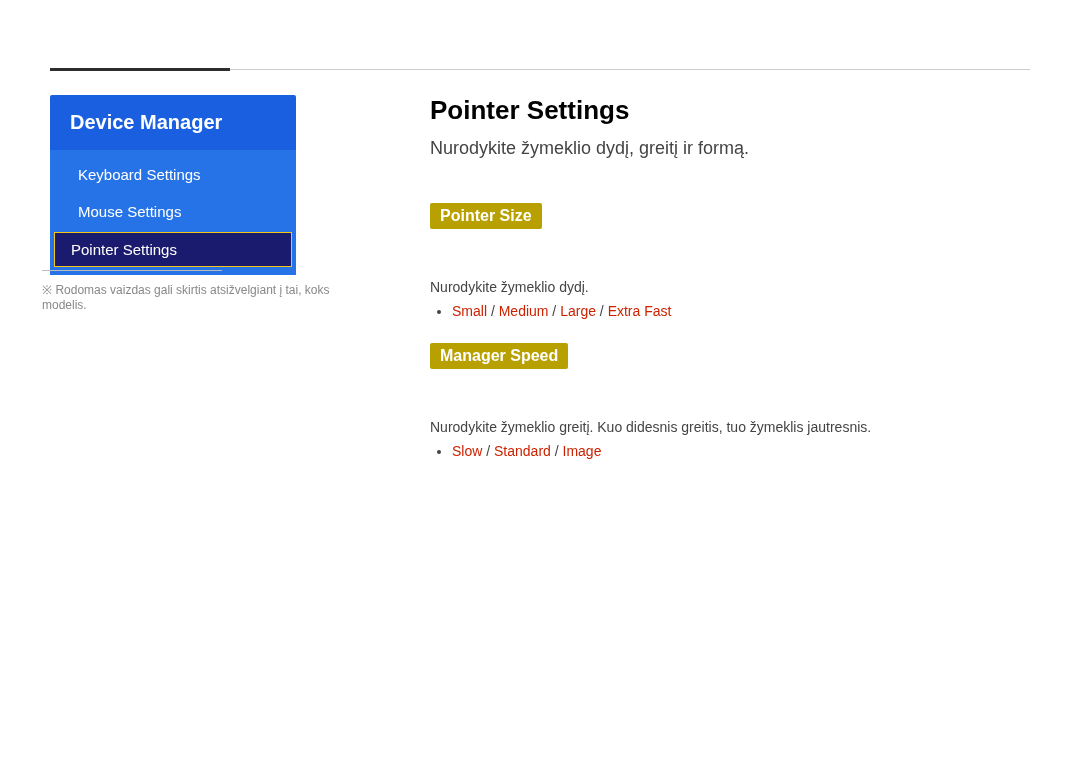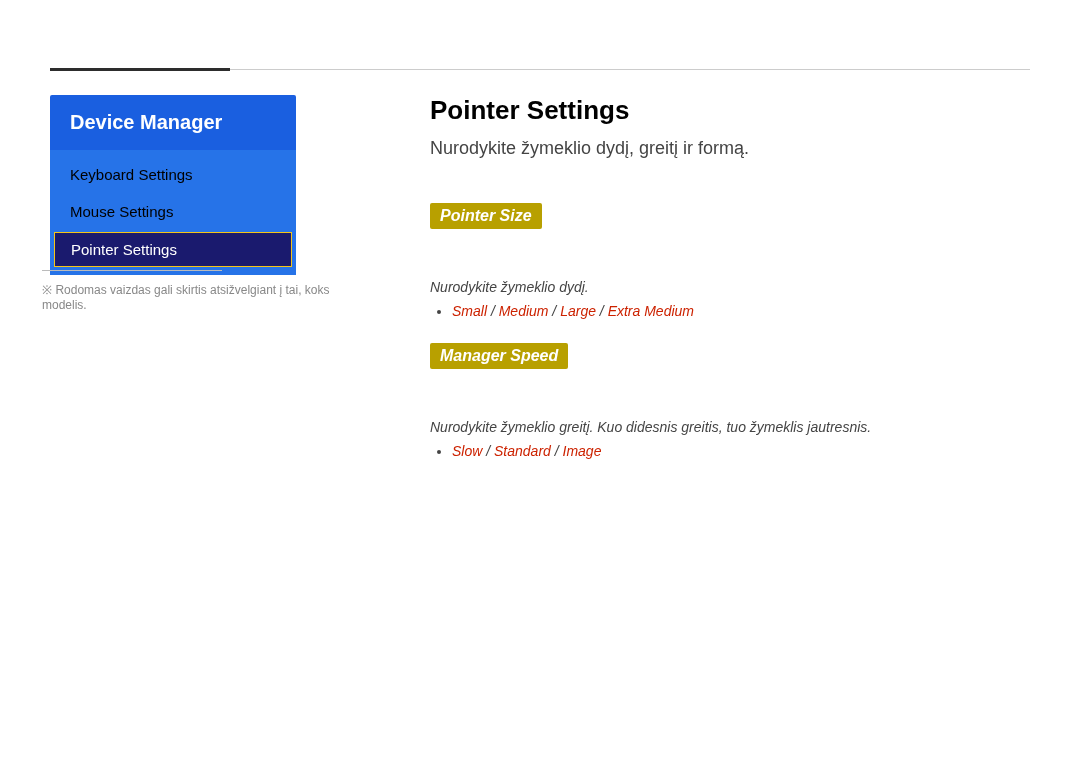--- a/index.html
+++ b/index.html
@@ -54,22 +54,22 @@
       font-weight: 600;
       border-radius: 2px 2px 0 0;
     }
 
     .sidebar-menu {
       background: #2673e8;
       padding: 6px 0;
     }
 
     .sidebar-item {
-      padding: 10px 20px;
-      color: #000000;
+      padding: 10px 28px;
+      color: #ffffff;
       font-size: 15px;
       cursor: pointer;
     }
 
     .sidebar-item.active {
       background: #1a1a6e;
       border: 1px solid #f5c518;
       margin: 2px 4px;
       padding: 8px 16px;
       color: #ffffff;
@@ -109,21 +109,20 @@
     }
 
     .page-subtitle {
       font-size: 18px;
       color: #444444;
       margin-bottom: 44px;
     }
 
     .section {
       margin-bottom: 24px;
-      font-style: italic;
     }
 
     .section-title {
       display: inline-block;
       background: #b8a000;
       color: #ffffff;
       font-size: 16px;
       font-weight: 700;
       padding: 4px 10px;
       margin-bottom: 10px;
@@ -182,21 +181,21 @@
 
 <div class="main-content">
   <h1 class="page-title">Pointer Settings</h1>
   <p class="page-subtitle">Nurodykite žymeklio dydį, greitį ir formą.</p>
 
   <div class="section">
     <div class="section-title">Pointer Size</div>
     <p class="section-desc">Nurodykite žymeklio dydį.</p>
     <ul class="section-options">
       <li>
-        <span class="opt-red">Small</span><span class="opt-separator"> / </span><span class="opt-red">Medium</span><span class="opt-separator"> / </span><span class="opt-red">Large</span><span class="opt-separator"> / </span><span class="opt-red">Extra Medium</span>
+        <span class="opt-red">Small</span><span class="opt-separator"> / </span><span class="opt-red">Medium</span><span class="opt-separator"> / </span><span class="opt-red">Large</span><span class="opt-separator"> / </span><span class="opt-red">Extra Fast</span>
       </li>
     </ul>
   </div>
 
   <div class="section">
     <div class="section-title">Manager Speed</div>
     <p class="section-desc">Nurodykite žymeklio greitį. Kuo didesnis greitis, tuo žymeklis jautresnis.</p>
     <ul class="section-options">
       <li>
         <span class="opt-red">Slow</span><span class="opt-separator"> / </span><span class="opt-red">Standard</span><span class="opt-separator"> / </span><span class="opt-red">Image</span>

